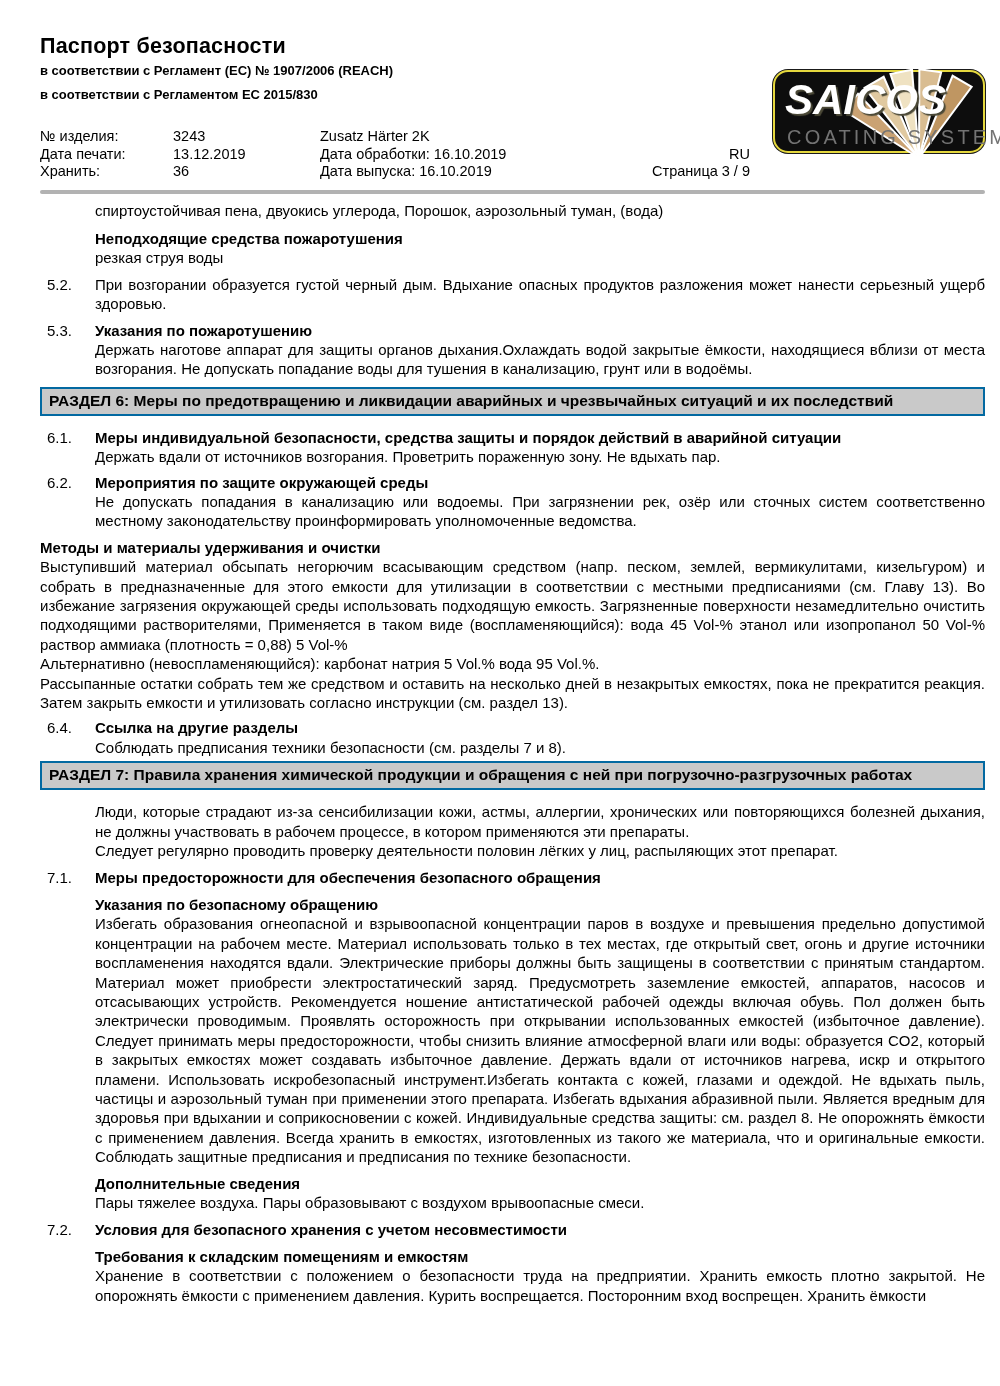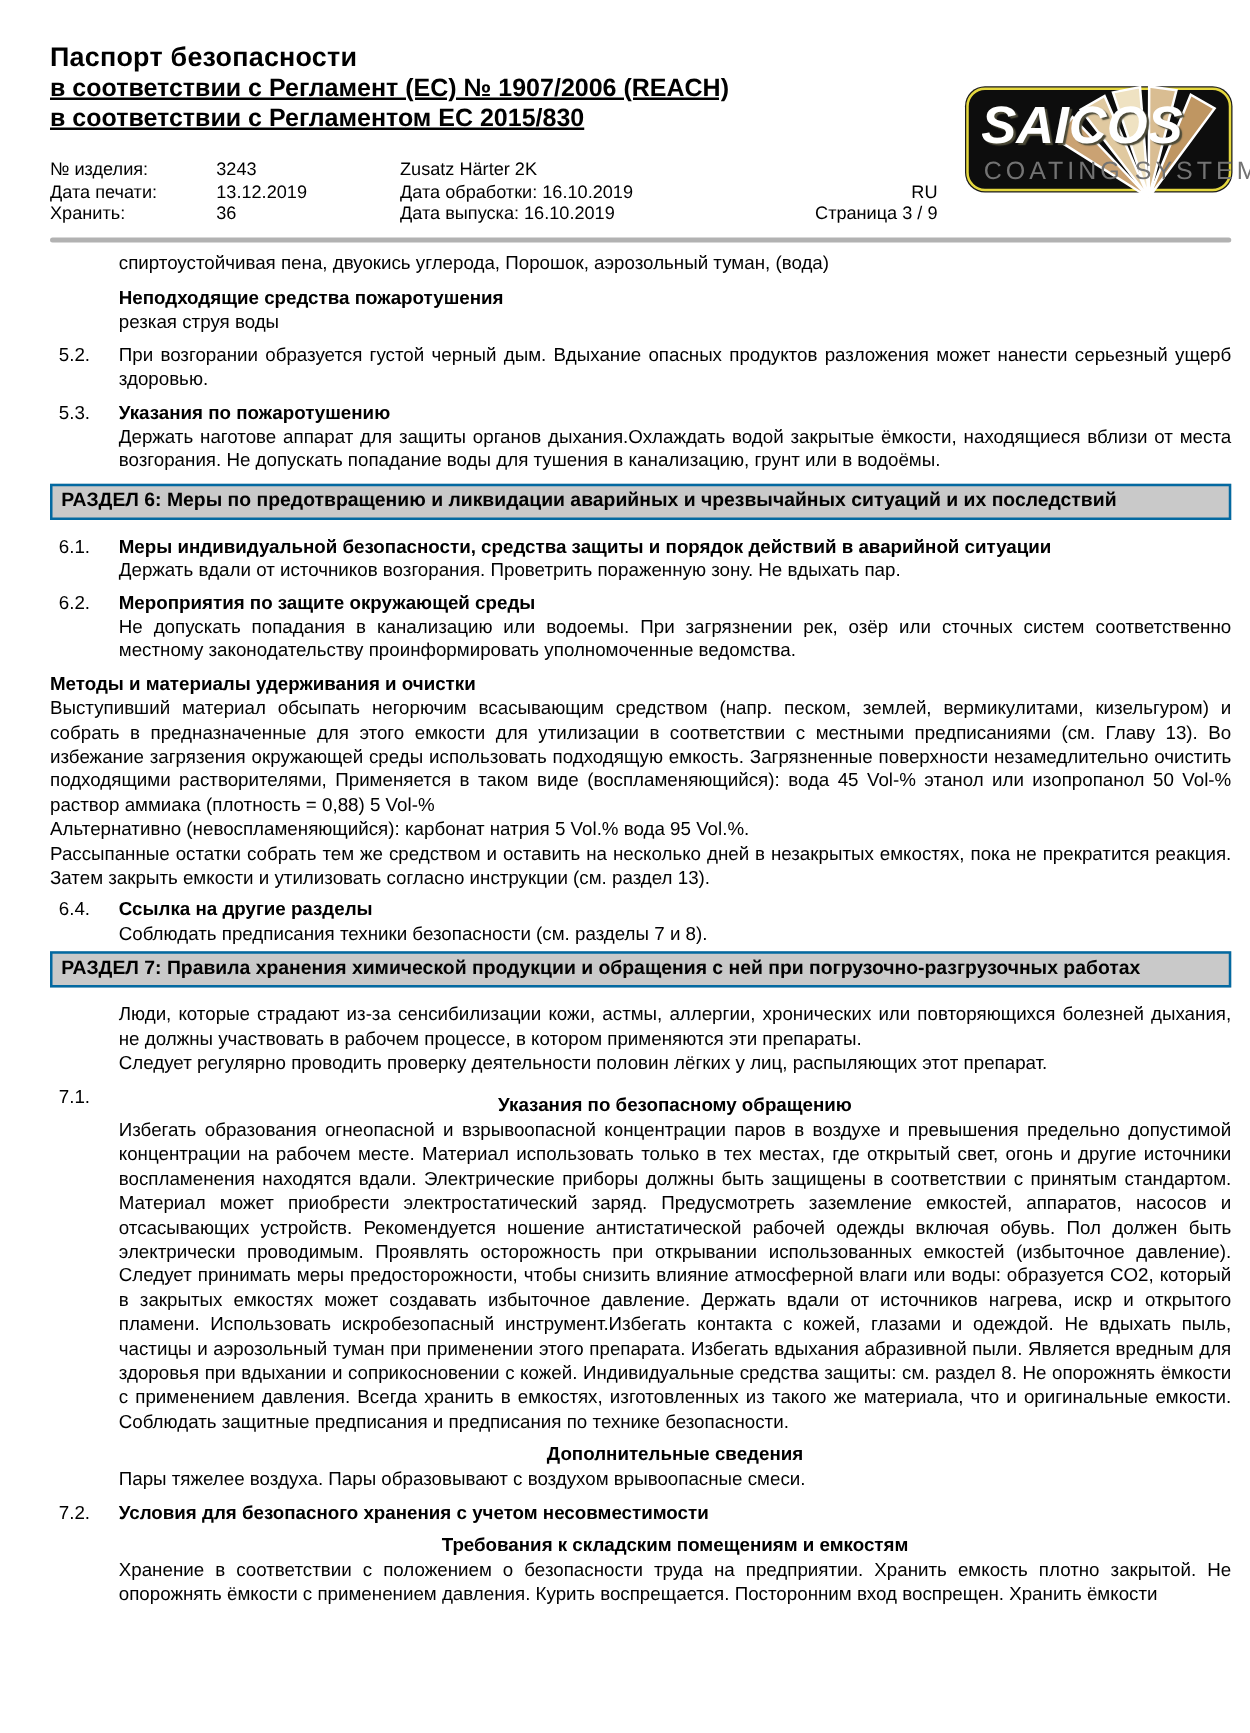--- a/index.html
+++ b/index.html
@@ -4,21 +4,21 @@
 <style>
   * { margin:0; padding:0; box-sizing:border-box; }
   html,body { background:#ffffff; }
   .page {
     width:1000px; height:1386px; background:#fff; position:relative; overflow:hidden;
     font-family:"Liberation Sans","DejaVu Sans",sans-serif; color:#000;
   }
   
   .header { padding:34px 15px 0 40px; position:relative; }
   .h-title { font-size:21.5px; font-weight:bold; line-height:25px; letter-spacing:.2px; }
-  .h-sub   { font-size:20px; font-weight:bold; line-height:24px;text-decoration:underline; }
+  .h-sub   { font-size:13px; font-weight:bold; line-height:24px; }
   .meta {
     margin-top:21px; display:grid; grid-template-columns:133px 147px 1fr 150px;
     width:710px; font-size:14.5px; line-height:17.5px;
   }
   .m-right { text-align:right; }
   .rule { height:4px; background:#b2b2b2; margin:9px 15px 0 40px; border-radius:2px; }
   
   .logo { position:absolute; top:70px; right:15px; width:212px; height:101px; }
   .logo-box {
     position:absolute; left:0; top:0; width:212px; height:83px; background:#0d0d0d;
@@ -38,21 +38,21 @@
   .main { margin:7px 15px 0 40px; font-size:15px; line-height:19.4px; }
   p { margin:0; }
   .ind { margin-left:55px; }
   .row { display:flex; }
   .num { width:55px; padding-left:7px; flex:none; }
   .bd { flex:1; min-width:0; }
   .btitle { font-weight:bold; }
   .just { text-align:justify; }
   .blk { margin-bottom:7px; }
   .mb6 { margin-bottom:6px; } .mb8 { margin-bottom:8px; } .mb9 { margin-bottom:9px; }
-  .sub-t { margin-top:7px;text-align:center; }
+  .sub-t { margin-top:7px; }
   .sechead {
     background:#c9c9c9; border:2px solid #0369a1; font-weight:bold; font-size:15.5px;
     line-height:19px; padding:2px 7px 4px; margin:4px 0 12px;
   }
 </style>
 </head>
 <body>
 
 <div class="page">
 
@@ -158,20 +158,21 @@
     <div class="sechead">РАЗДЕЛ 7: Правила хранения химической продукции и обращения с ней при погрузочно-разгрузочных работах</div>
 
     <div class="ind mb8">
       <p class="just">Люди, которые страдают из-за сенсибилизации кожи, астмы, аллергии, хронических или повторяющихся болезней дыхания, не должны участвовать в рабочем процессе, в котором применяются эти препараты.</p>
       <p>Следует регулярно проводить проверку деятельности половин лёгких у лиц, распыляющих этот препарат.</p>
     </div>
 
     <div class="row mb8">
       <div class="num">7.1.</div>
       <div class="bd">
+        <div class="btitle">Меры предосторожности для обеспечения безопасного обращения</div>
         <div class="btitle sub-t">Указания по безопасному обращению</div>
         <p class="just">Избегать образования огнеопасной и взрывоопасной концентрации паров в воздухе и превышения предельно допустимой концентрации на рабочем месте. Материал использовать только в тех местах, где открытый свет, огонь и другие источники воспламенения находятся вдали. Электрические приборы должны быть защищены в соответствии с принятым стандартом. Материал может приобрести электростатический заряд. Предусмотреть заземление емкостей, аппаратов, насосов и отсасывающих устройств. Рекомендуется ношение антистатической рабочей одежды включая обувь. Пол должен быть электрически проводимым. Проявлять осторожность при открывании использованных емкостей (избыточное давление). Следует принимать меры предосторожности, чтобы снизить влияние атмосферной влаги или воды: образуется CO2, который в закрытых емкостях может создавать избыточное давление. Держать вдали от источников нагрева, искр и открытого пламени. Использовать искробезопасный инструмент.Избегать контакта с кожей, глазами и одеждой. Не вдыхать пыль, частицы и аэрозольный туман при применении этого препарата. Избегать вдыхания абразивной пыли. Является вредным для здоровья при вдыхании и соприкосновении с кожей. Индивидуальные средства защиты: см. раздел 8. Не опорожнять ёмкости с применением давления. Всегда хранить в емкостях, изготовленных из такого же материала, что и оригинальные емкости. Соблюдать защитные предписания и предписания по технике безопасности.</p>
         <div class="btitle sub-t">Дополнительные сведения</div>
         <p>Пары тяжелее воздуха. Пары образовывают с воздухом врывоопасные смеси.</p>
       </div>
     </div>
 
     <div class="row">
       <div class="num">7.2.</div>
       <div class="bd">

